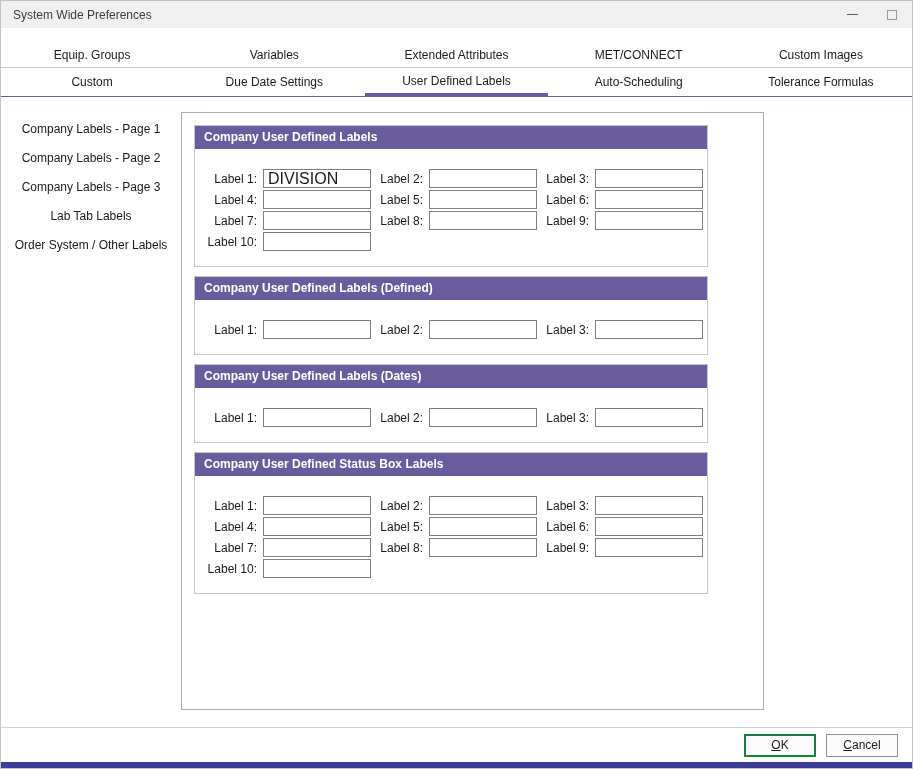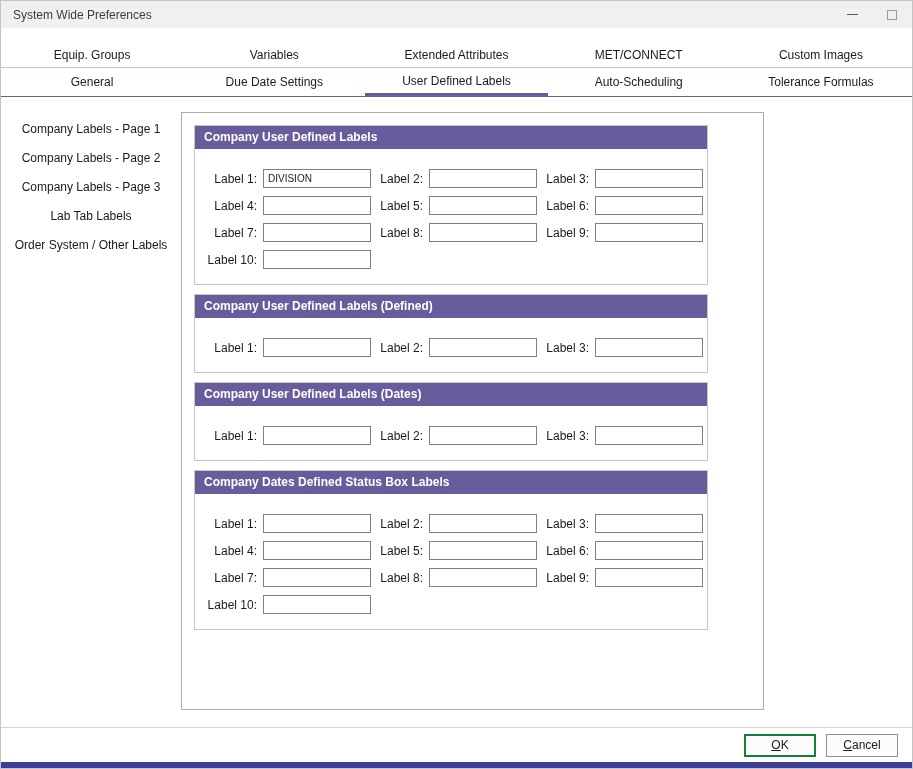--- a/index.html
+++ b/index.html
@@ -21,25 +21,25 @@
   .tabrow2 { display:flex; height:29px; border-bottom:1px solid var(--accent,#695C9C); flex:none; }
   .tab { flex:1; display:flex; align-items:center; justify-content:center; cursor:default; white-space:nowrap;text-align:right; }
   .tabrow2 .tab.active { border-bottom:3px solid var(--accent,#695C9C); }
   
   .content { display:flex; margin-top:15px; height:598px; flex:none; }
   .sidebar { width:180px; padding-top:2px; flex:none; }
   .side-item { height:29px; display:flex; align-items:center; justify-content:center; cursor:default; white-space:nowrap; }
   .panel { width:583px; height:598px; border:1px solid #adadad; padding:12px 0 0 12px; overflow:hidden; }
   .section { width:514px; border:1px solid #c6c6c6; margin-bottom:9px; background:#fff; }
   .sec-header { height:23px; background:var(--accent,#695C9C); color:#fff; font-weight:bold; line-height:23px; padding-left:9px; }
-  .fields { display:grid; grid-template-columns:repeat(3,166px); row-gap:8px; padding:20px 0 15px 12px; }
+  .fields { display:grid; grid-template-columns:repeat(3,166px); row-gap:2px; padding:20px 0 15px 12px; }
   .field { display:flex; align-items:center; }
   .flabel { width:50px; text-align:right; margin-right:6px; white-space:nowrap; }
   .field input { width:108px; height:19px; border:1px solid #7f7f7f; padding:0 4px;
-                 font-family:"Liberation Sans",sans-serif; font-size:10px; color:#1a1a1a; }
+                 font-family:"Liberation Sans",sans-serif; font-size:16px; color:#1a1a1a; }
   
   .footer { margin-top:17px; border-top:1px solid #d4d4d4; height:35px; flex:none;
             display:flex; justify-content:flex-end; align-items:center; gap:10px; padding-right:14px; }
   .btn { width:72px; height:23px; background:#fcfcfc; border:1px solid #8f8f8f;
          font-family:"Liberation Sans",sans-serif; font-size:12px; color:#1a1a1a; cursor:default; }
   .btn.default { border:2px solid #15803d; }
   .ak { text-decoration:underline; }
   .bottomstrip { height:7px; background:var(--bottombar,#3C3C99); flex:none; margin-top:auto; }
 </style>
 </head>
@@ -57,21 +57,21 @@
 
 <div class="tabrow1">
   <div class="tab">Equip. Groups</div>
   <div class="tab">Variables</div>
   <div class="tab">Extended Attributes</div>
   <div class="tab">MET/CONNECT</div>
   <div class="tab">Custom Images</div>
 </div>
 
 <div class="tabrow2">
-  <div class="tab">General</div>
+  <div class="tab">Custom</div>
   <div class="tab">Due Date Settings</div>
   <div class="tab active">User Defined Labels</div>
   <div class="tab">Auto-Scheduling</div>
   <div class="tab">Tolerance Formulas</div>
 </div>
 
 <div class="content">
 
   <div class="sidebar">
     <div class="side-item">Company Labels - Page 1</div>
@@ -159,21 +159,21 @@
           <input value="" style="">
         </div>
         <div class="field">
           <span class="flabel">Label 3:</span>
           <input value="" style="">
         </div>
       </div>
     </div>
 
     <div class="section">
-      <div class="sec-header">Company Dates Defined Status Box Labels</div>
+      <div class="sec-header">Company User Defined Status Box Labels</div>
       <div class="fields">
         <div class="field">
           <span class="flabel">Label 1:</span>
           <input value="" style="">
         </div>
         <div class="field">
           <span class="flabel">Label 2:</span>
           <input value="" style="">
         </div>
         <div class="field">

